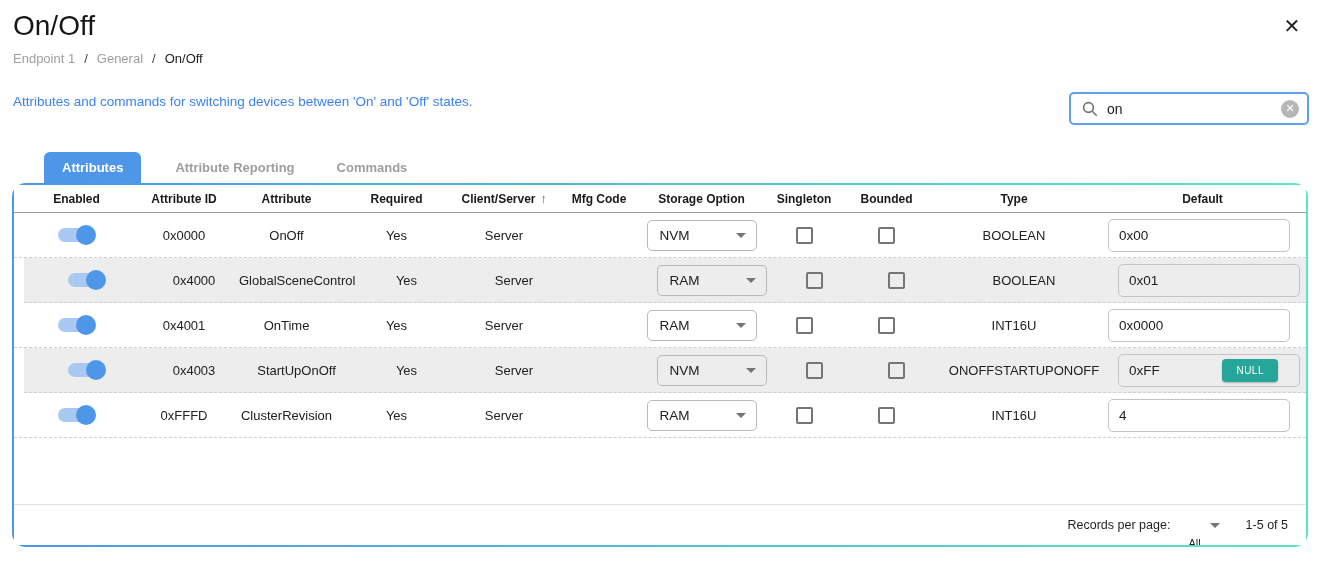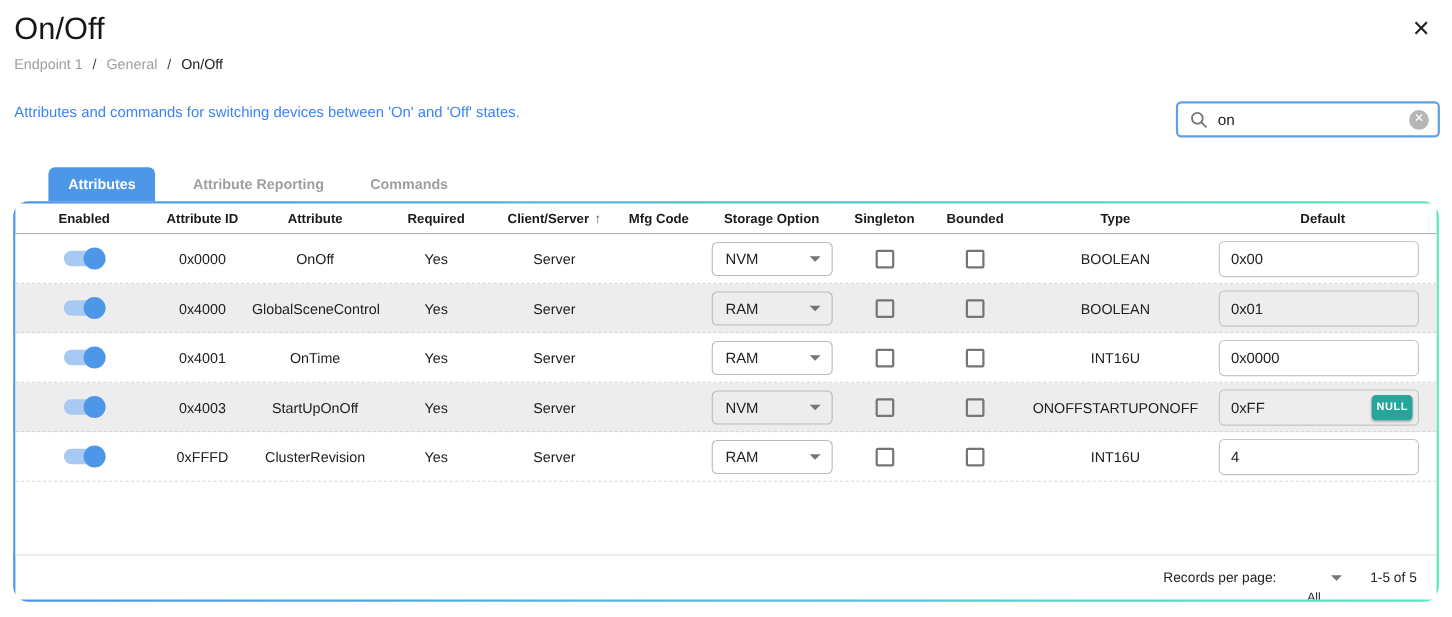--- a/index.html
+++ b/index.html
@@ -44,21 +44,21 @@
 
   .grid-row { display:grid;
     grid-template-columns:125px 90px 115px 105px 110px 80px 125px 80px 85px 170px auto;
     align-items:center; }
   .thead { height:28px; border-bottom:1px solid #9e9e9e; }
   .thead .hcell { text-align:center; font-size:12px; font-weight:700; color:#1a1a1a; }
   .thead .hcell.sorted { display:flex; align-items:center; justify-content:center; gap:5px; }
   .sort-arrow { font-size:12px; color:#555; }
 
   .trow { height:45px; border-bottom:1px dashed #cfcfcf; background:#fff; }
-  .trow.shaded { background:#ededed; }
+  .trow.shaded { background:#ededed;margin-left:10px; }
   .tcell { text-align:center; font-size:13px; color:#212121; }
 
   
   .toggle { position:relative; width:38px; height:20px; margin:0 auto; cursor:pointer; }
   .toggle .track { position:absolute; left:0; top:3px; width:34px; height:14px; border-radius:7px; background:#a8c9f2; }
   .toggle .thumb { position:absolute; right:0; top:0; width:20px; height:20px; border-radius:50%; background:#4d96e8; }
 
   
   .storage-select { width:110px; height:31px; margin:0 auto; border:1px solid #b9b9b9; border-radius:5px;
     display:flex; align-items:center; padding:0 10px 0 12px; cursor:pointer; background:transparent; }
@@ -70,32 +70,32 @@
   .checkbox { width:17px; height:17px; border:2px solid #757575; border-radius:2px; margin:0 auto;
     background:transparent; cursor:pointer; }
 
   
   .default-cell { display:flex; align-items:center; padding-left:9px; }
   .default-wrap { position:relative; width:182px; height:33px; }
   .default-input { width:100%; height:100%; border:1px solid #c4c4c4; border-radius:5px;
     padding:0 10px; font-size:13.5px; color:#212121; background:#fff; outline:none;
     font-family:"Liberation Sans", sans-serif; }
   .trow.shaded .default-input { background:#ededed; }
-  .null-badge { display:none; position:absolute; right:6px; top:5px; height:23px; padding:0 4px;
-    border-radius:4px; background:#26a69a; color:#fff; font-size:10px; font-weight:700;
+  .null-badge { display:none; position:absolute; right:22px; top:5px; height:23px; padding:0 14px;
+    border-radius:4px; background:#26a69a; color:#fff; font-size:10px; font-weight:400;
     letter-spacing:0.5px; align-items:center; justify-content:center; cursor:pointer; border:none;
     box-shadow:0 1px 2px rgba(0,0,0,0.25); }
   .trow.has-null .null-badge { display:flex; }
 
   .filler { flex:1; background:#fff; }
 
   
   .tfoot { height:41px; border-top:1px solid #e0e0e0; display:flex; align-items:center;
     justify-content:flex-end; padding-right:18px; font-size:12.5px; color:#1f1f1f; }
-  .tfoot .rpp-label { margin-right:28px; }
+  .tfoot .rpp-label { margin-right:18px; }
   .rpp-select { display:flex; align-items:center; gap:9px; cursor:pointer; margin-right:26px; }
   .rpp-select .val { font-size:11px;margin-top:36px; }
   .range { font-size:12.5px; }
 </style>
 </head>
 <body>
 
 <div class="page-title">On/Off</div>
 <button class="close-btn">✕</button>
 

